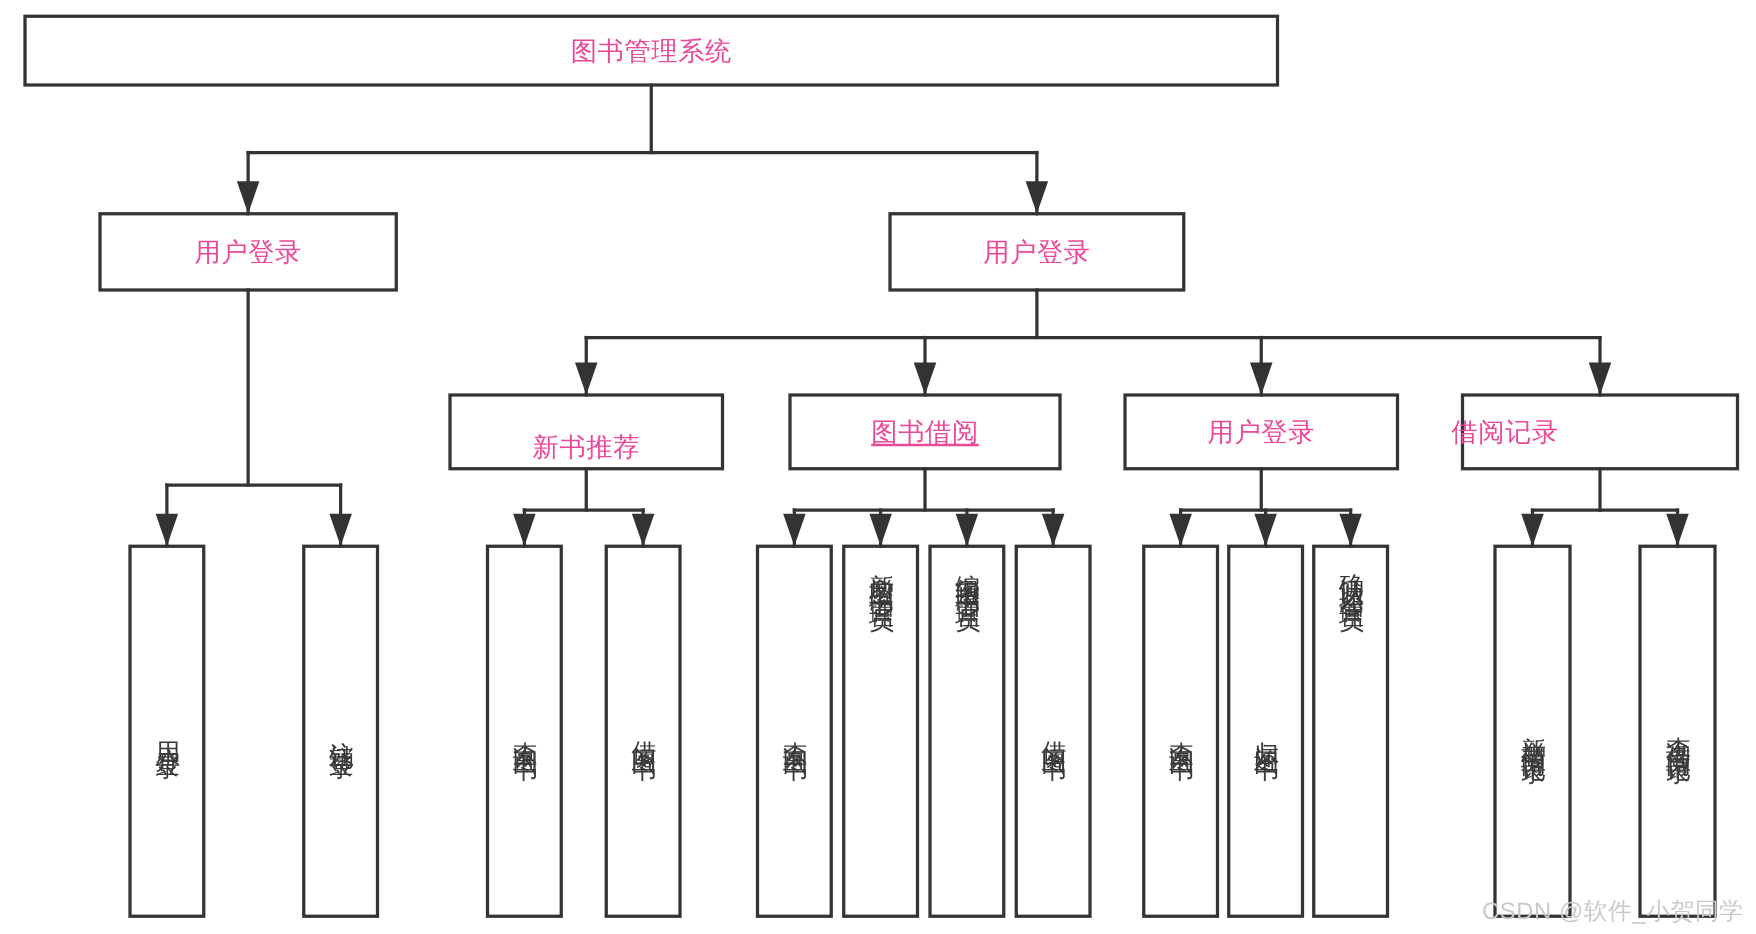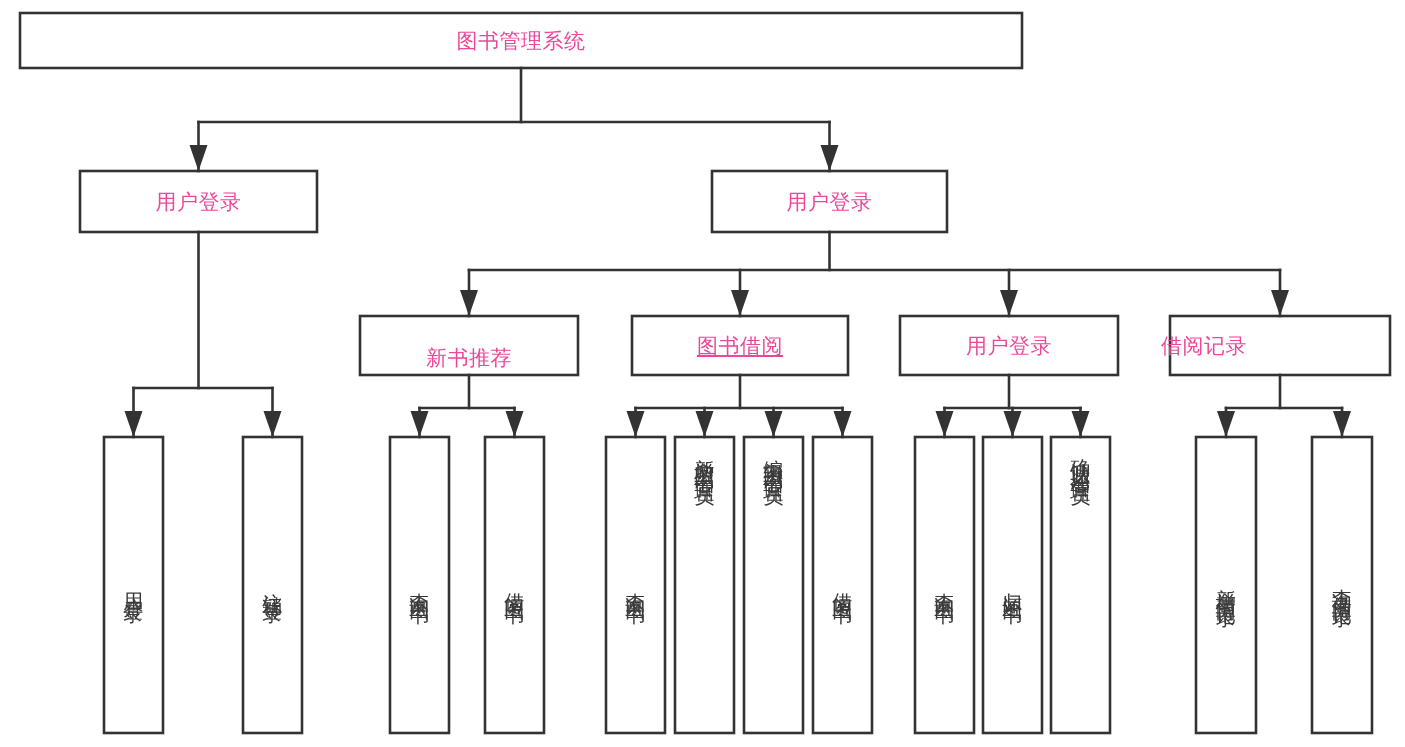--- a/index.html
+++ b/index.html
@@ -213,14 +213,15 @@
         <span class="vtext">确认归还（管理员）</span>
       </div>
       <div class="node-label-v" style="left: 1196px; top: 437px; width: 60px; height: 296px;">
         <span class="vtext">新增借阅记录</span>
       </div>
       <div class="node-label-v" style="left: 1312px; top: 437px; width: 60px; height: 296px;">
         <span class="vtext">查询借阅记录</span>
       </div>
     </div>
 
+  <div class="watermark">CSDN @软件_小贺同学</div>
 
 </div>
 
 </body></html>

